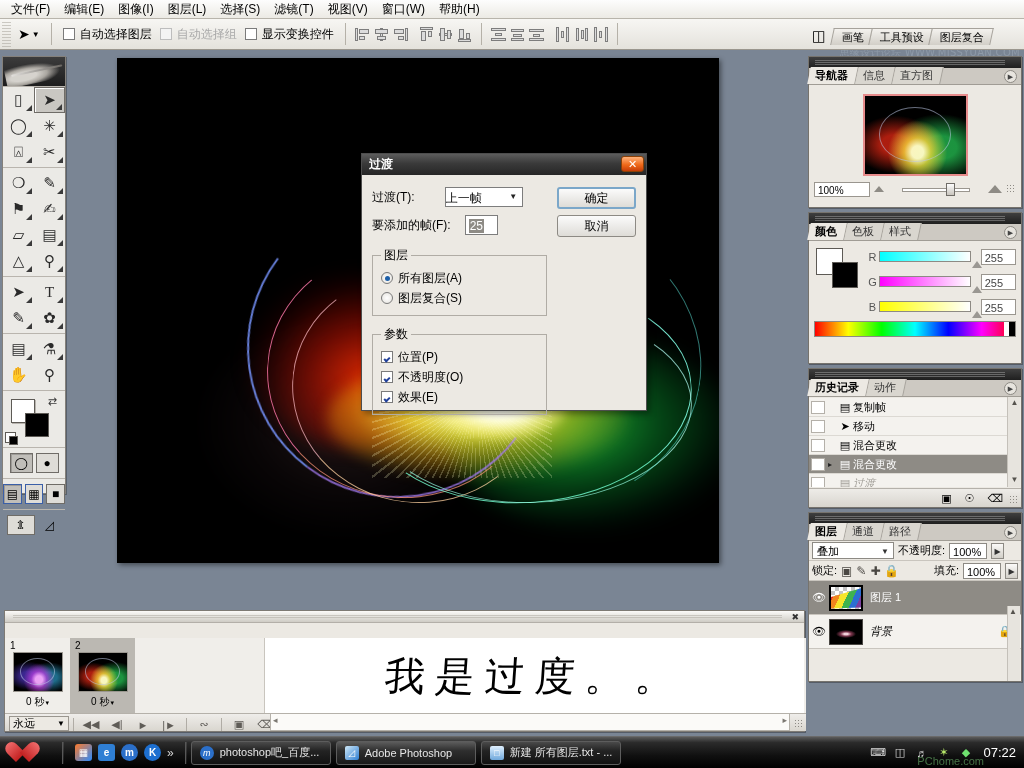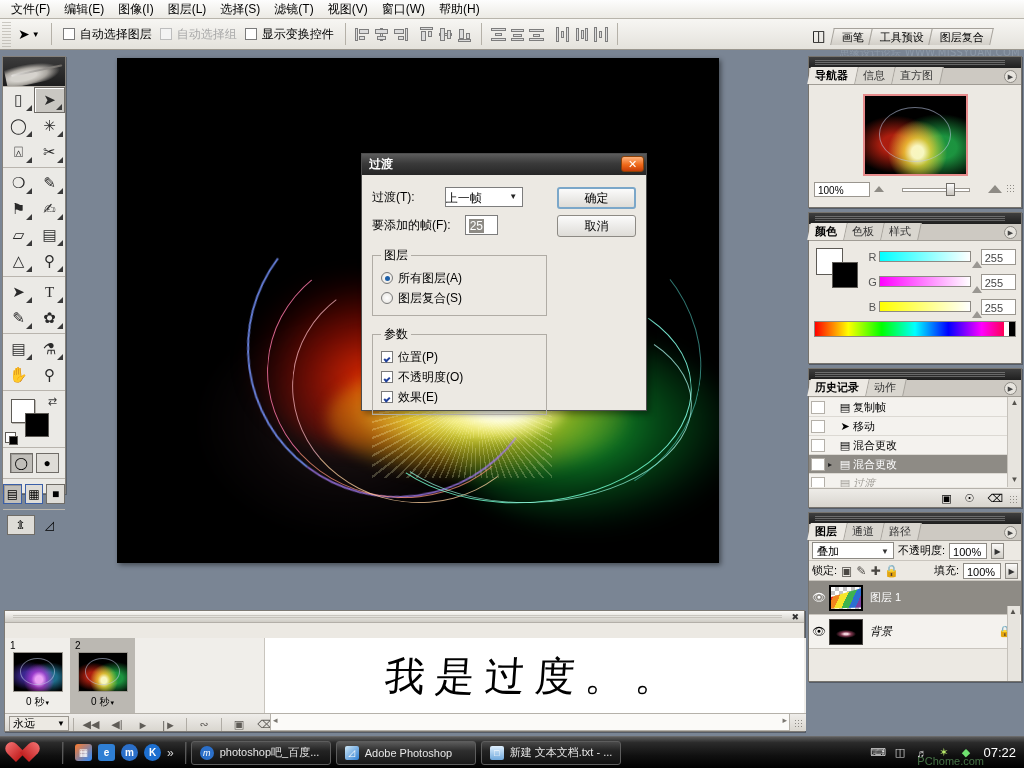--- a/index.html
+++ b/index.html
@@ -1023,21 +1023,21 @@
     <div class="taskitem">
       <i class="ico" style="background:#2b6fc9;border-radius:50%;">m</i>
       <span>photoshop吧_百度...</span>
     </div>
     <div class="taskitem" style="background:linear-gradient(#5c5c5c,#2e2e2e 40%,#1a1a1a);">
       <i class="ico" style="background:linear-gradient(135deg,#cfe8f7,#2f7fd4);">◿</i>
       <span>Adobe Photoshop</span>
     </div>
     <div class="taskitem">
       <i class="ico" style="background:linear-gradient(#dff0ff,#6fa8dc);">□</i>
-      <span>新建 文本文档.txt - ...</span>
+      <span>新建 所有图层.txt - ...</span>
     </div>
     <div id="tray">
       <span class="trayico">⌨</span>
       <span class="trayico">◫</span>
       <span class="trayico">♬</span>
       <span class="trayico" style="color:#b7e86a;">✶</span>
       <span class="trayico" style="color:#6fe06f;">◆</span>
       <span id="clock">07:22</span>
     </div>
     <div id="tb-watermark">PChome.com</div>

